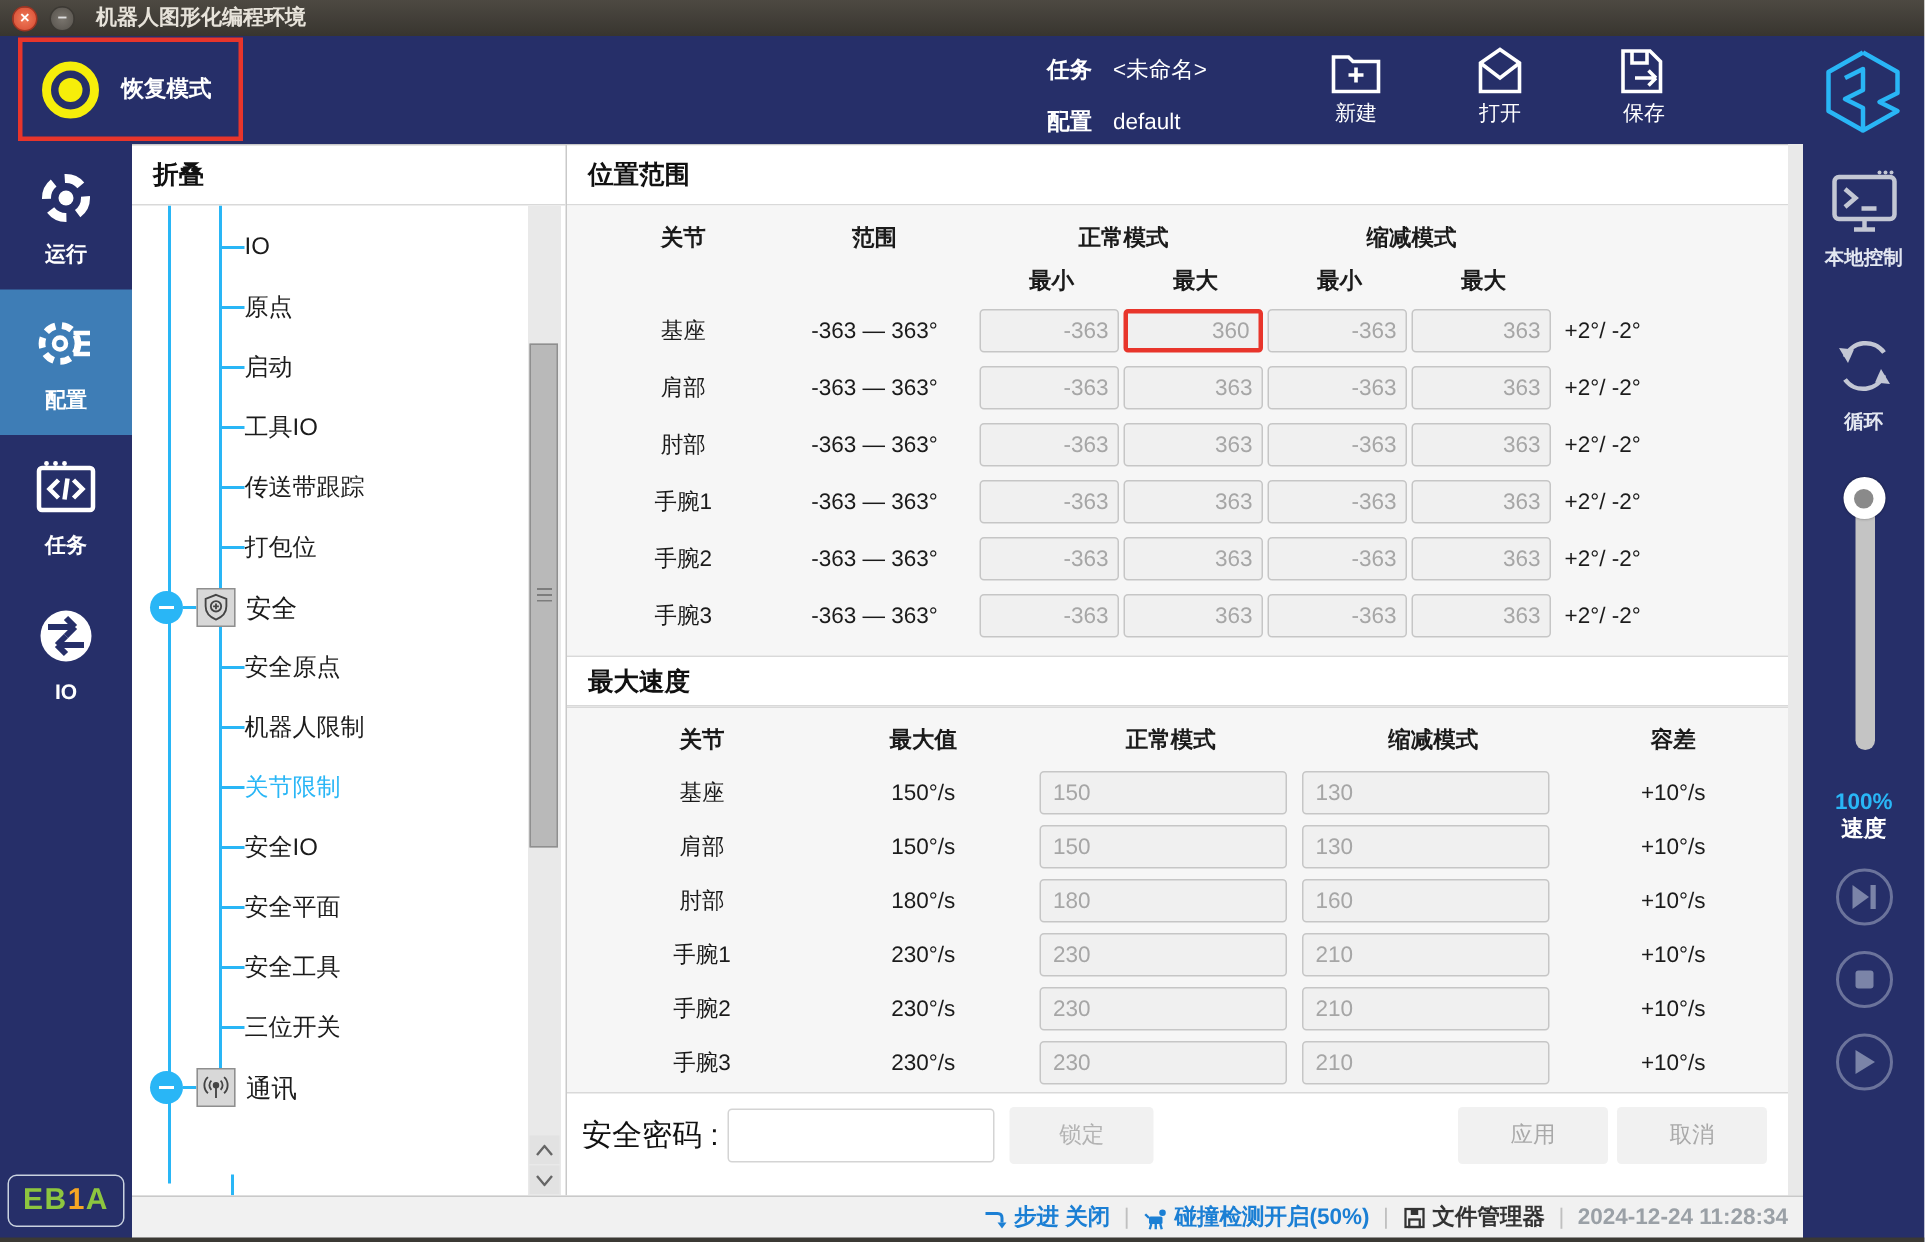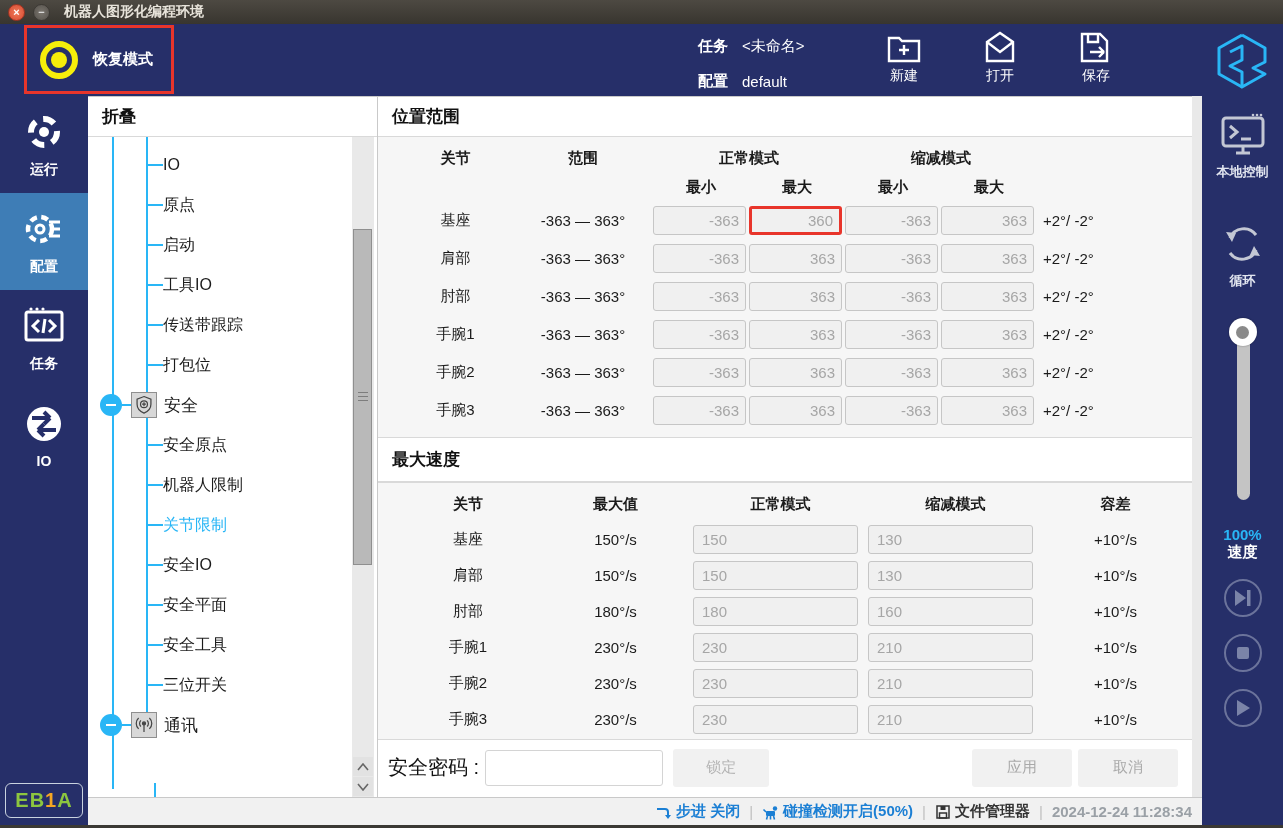--- a/index.html
+++ b/index.html
@@ -13,21 +13,21 @@
   .titlebar { position:absolute; left:0; top:0; width:1283px; height:24px;
     background:linear-gradient(#4d4942,#38352f); display:flex; align-items:center; }
   .tb-btn { width:17px; height:17px; border-radius:50%; margin-left:8px;
     display:flex; align-items:center; justify-content:center;
     font-size:11px; font-weight:bold; color:#fff; line-height:1; }
   .tb-close { background:radial-gradient(#f07b5a,#d64a31); border:1px solid #a03422; }
   .tb-min { background:radial-gradient(#7a756e,#55514b); border:1px solid #3c3934; color:#ddd; }
   .tb-title { color:#e7e3da; font-size:14px; font-weight:bold; margin-left:14px; }
   
   .app-header { position:absolute; left:0; top:24px; width:1283px; height:72px; background:#262f69; }
-  .mode-box { position:absolute; left:24px; top:1px; width:150px; height:69px;
+  .mode-box { position:absolute; left:12px; top:1px; width:150px; height:69px;
     border:3px solid #e8352b; display:flex; align-items:center; gap:12px; padding-left:10px; }
   .mode-label { color:#fff; font-size:15px; font-weight:bold; }
   .task-config { position:absolute; left:698px; top:9px; color:#fff; font-size:15px; }
   .tc-row { display:flex; gap:14px; height:27px; align-items:center; }
   .tc-label { font-weight:bold; }
   .hdr-actions { position:absolute; left:886px; top:6px; display:flex; gap:60px; }
   .hdr-action { display:flex; flex-direction:column; align-items:center; gap:3px;
     color:#fff; font-size:14px; cursor:default; }
   .logo { position:absolute; right:14px; top:8px; }
   
@@ -68,21 +68,21 @@
     width:10px; height:9px;
     background:repeating-linear-gradient(#7d7d7d 0 1px, transparent 1px 4px); }
   .sb-btn { position:absolute; left:1px; width:20px; height:19px; background:#e2e2e2;
     display:flex; align-items:center; justify-content:center; }
   .sb-up { bottom:21px; } .sb-down { bottom:1px; }
   
   .main { position:absolute; left:378px; top:96px; width:814px; height:701px;
     background:#fff; border-top:1px solid #c9c9c9; }
   .section-title { height:40px; padding-left:14px; font-weight:bold; font-size:17px;
     display:flex; align-items:center; border-bottom:1px solid #d9d9d9; background:#fff; color:#111; }
-  .section-title.speed { height:45px; border-top:1px solid #d9d9d9; margin-top:-1px; }
+  .section-title.speed { height:34px; border-top:1px solid #d9d9d9; margin-top:-1px; }
   .pos-table { background:#f6f6f6; padding:6px 0 9px 20px; }
   .pos-row { display:grid; grid-template-columns:115px 140px 96px 96px 96px 96px 120px;
     align-items:center; height:38px; font-size:15px; color:#1b1b1b; }
   .pos-hrow1 { height:30px; font-weight:bold; }
   .pos-hrow2 { height:28px; font-weight:bold; }
   .cc { text-align:center; }
   .span2a { grid-column:3/5; text-align:center; }
   .span2b { grid-column:5/7; text-align:center; }
   .num-input { width:93px; height:29px; background:#f0f0f0; border:1px solid #c6c6c6;
     border-radius:3px; color:#a6a6a6; font-size:15px; text-align:right; padding:0 6px;

